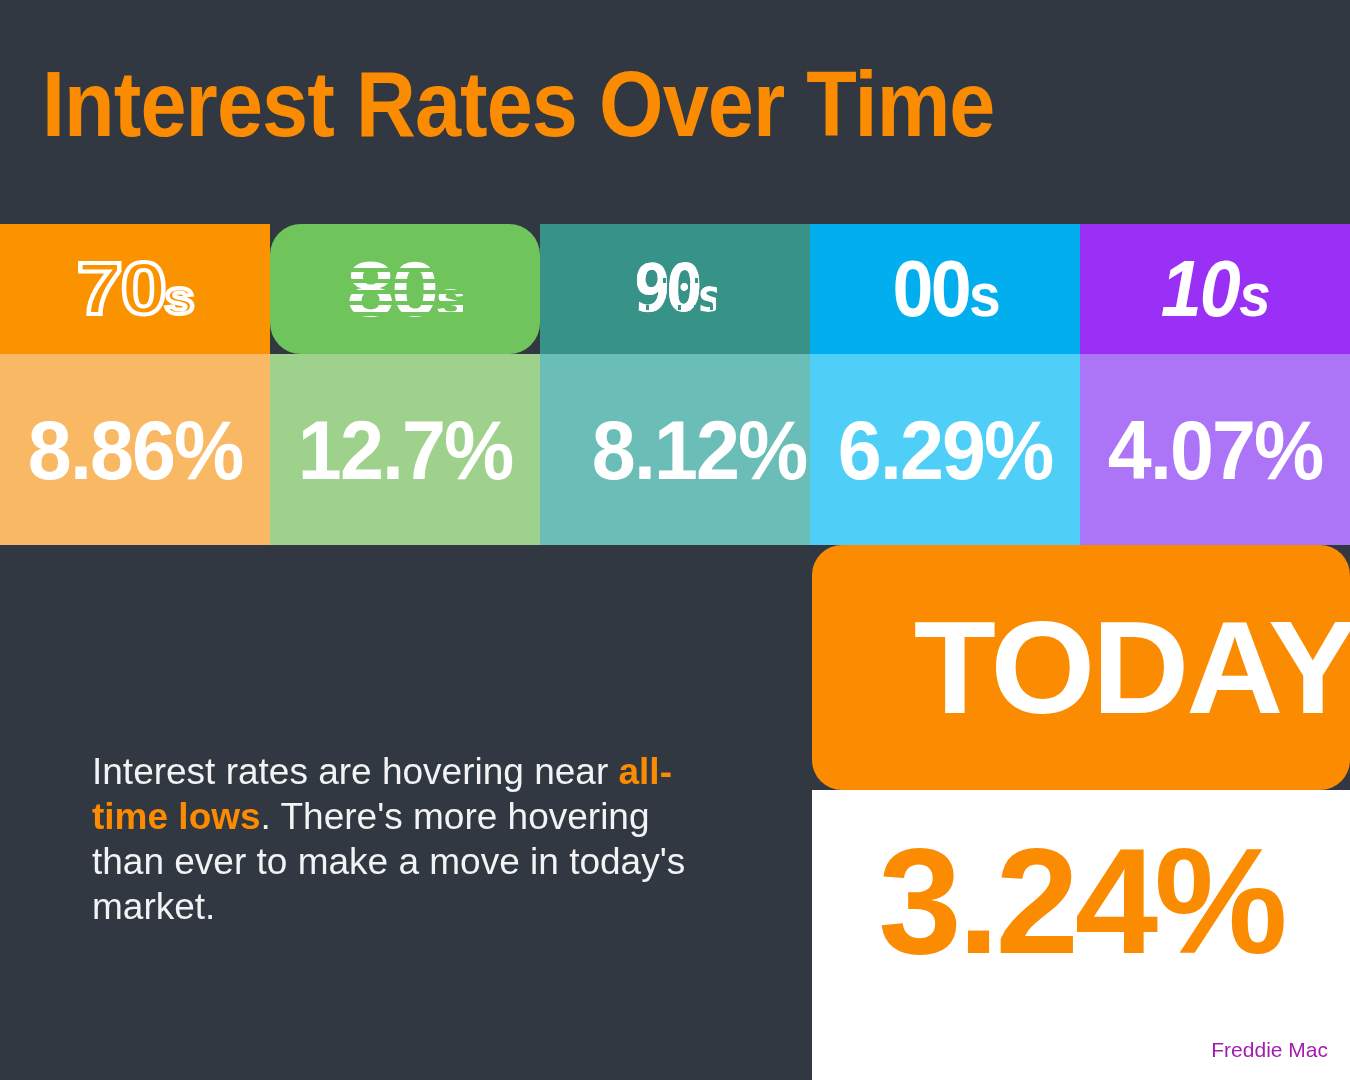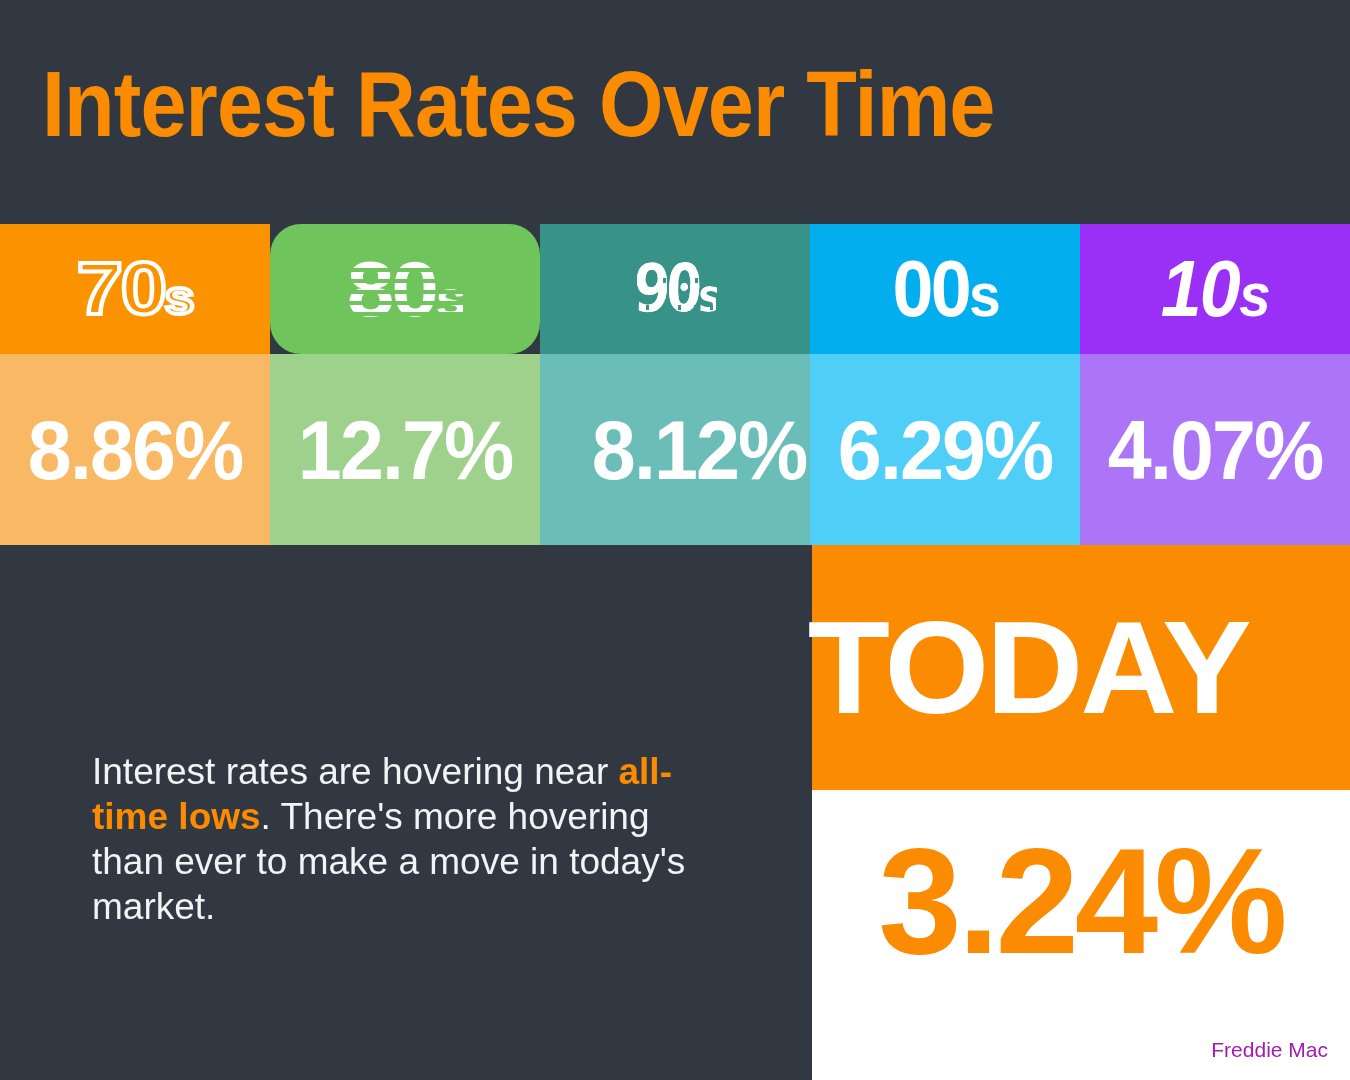--- a/index.html
+++ b/index.html
@@ -163,21 +163,22 @@
   
   .today-panel {
     position: absolute;
     left: 812px;
     top: 545px;
     width: 538px;
     height: 245px;
     background: #FB8B00;
     display: flex;
     align-items: center;
-    justify-content: flex-start;
+    justify-content: flex-end;
+    border-radius: 30px;
   }
   .today-label {
     font-family: "Liberation Sans Narrow", "Liberation Sans", sans-serif;
     font-size: 132px;
     font-weight: bold;
     color: #FFFFFF;
     line-height: 1;
     letter-spacing: -3px;
     transform: scaleX(1.02);
     white-space: nowrap;

